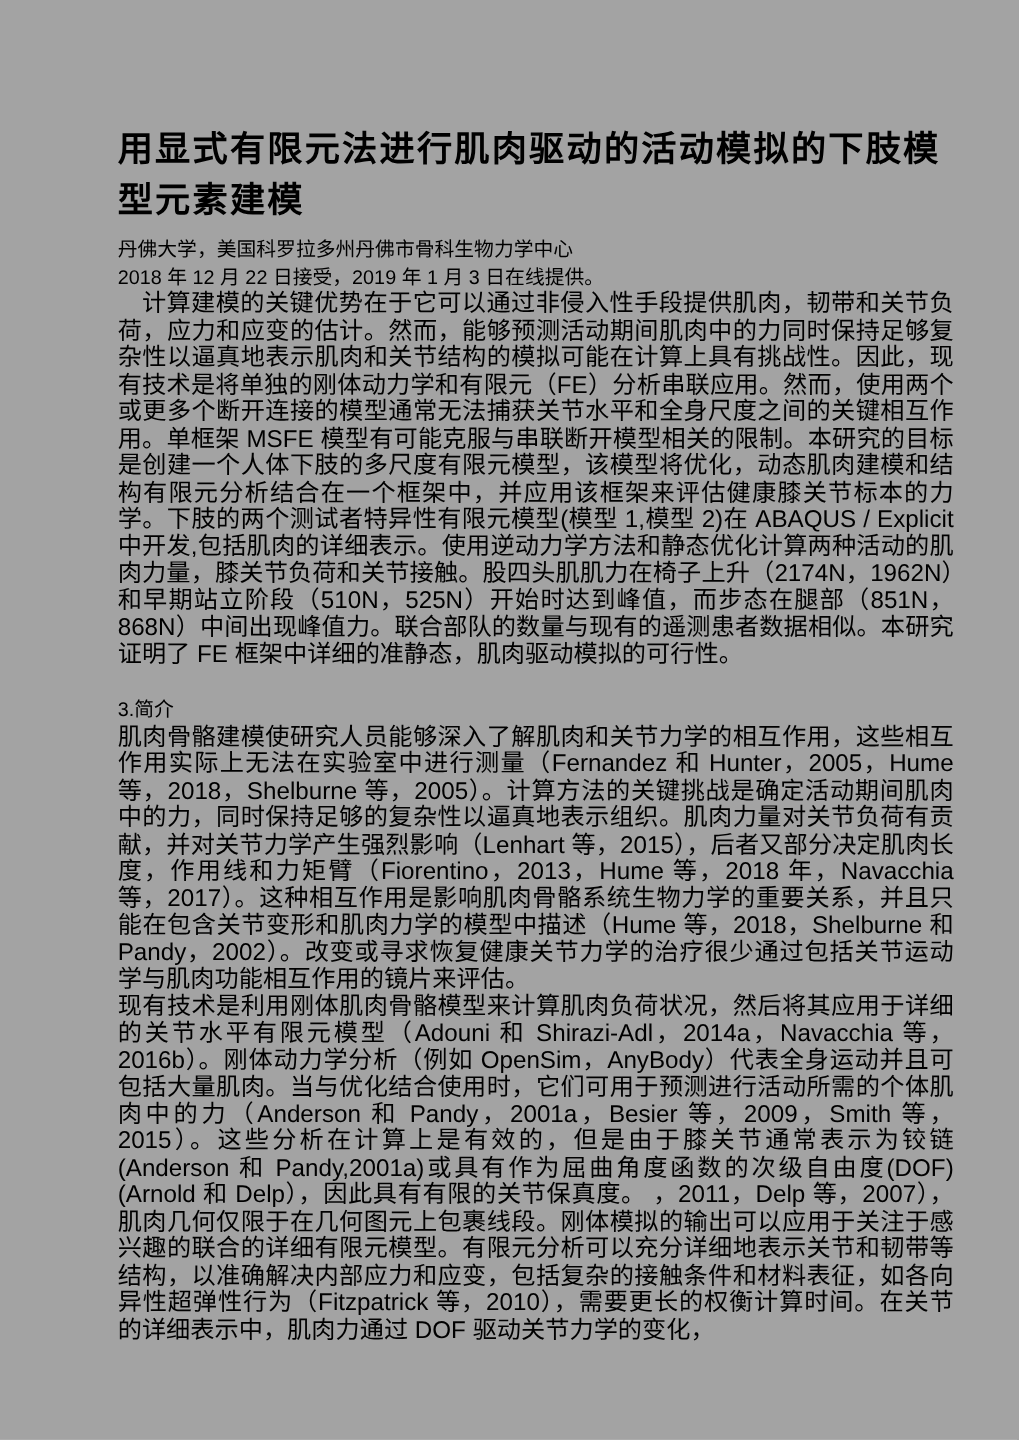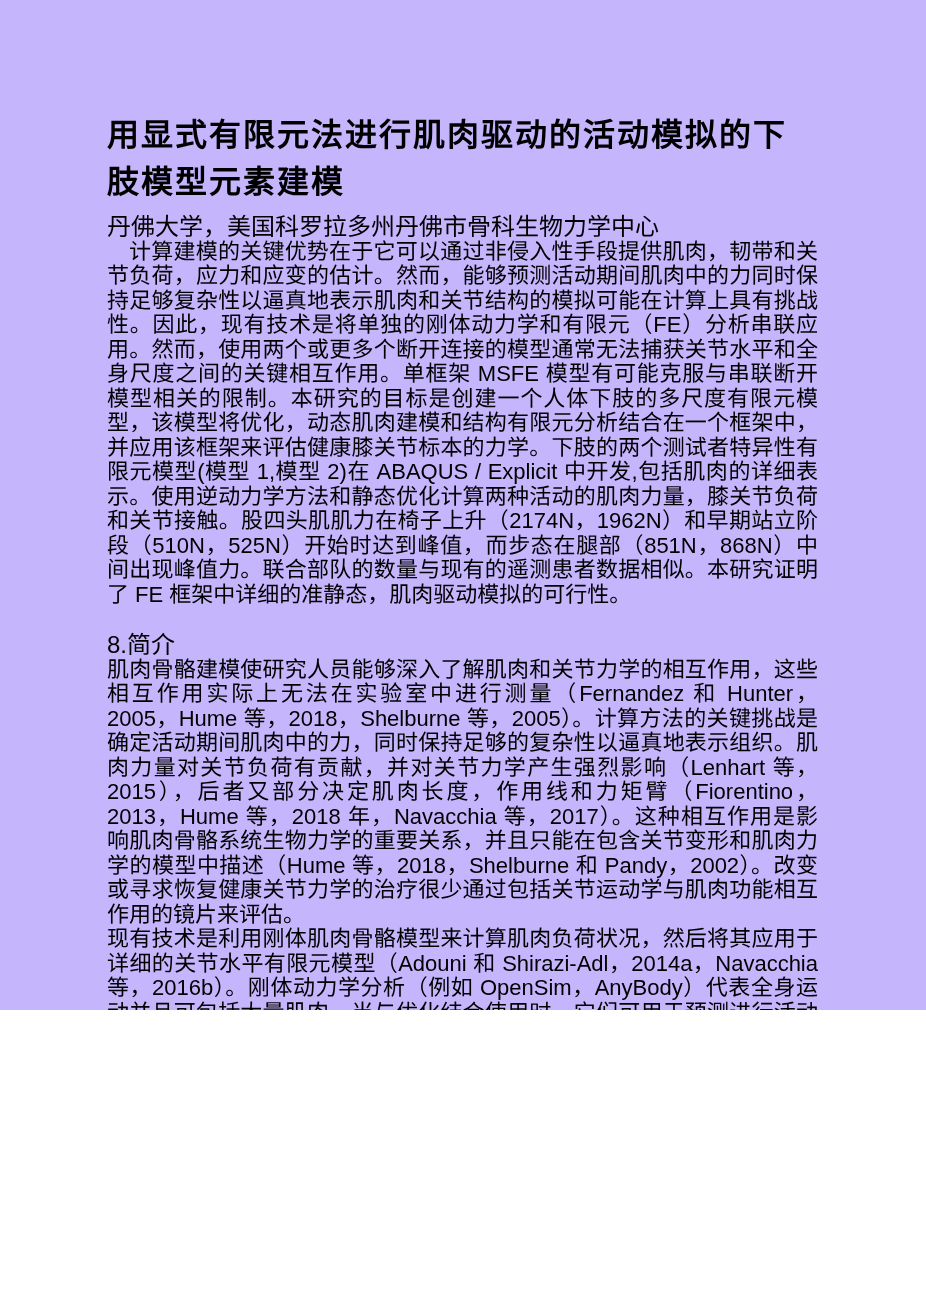--- a/index.html
+++ b/index.html
@@ -6,36 +6,36 @@
   html, body { background: #ffffff; }
   body {
     width: 926px;
     height: 1309px;
     color: #000000;
     font-family: "Liberation Sans", "DejaVu Sans", sans-serif;
     overflow: hidden;
   }
   .page {
     width: 926px;
-    height: 1010px;
-    background: #c4b5fd;
-    padding: 112px 108px 0 107px;
+    height: 1309px;
+    background: #a3a3a3;
+    padding: 112px 59px 0 107px;
     overflow: hidden;
   }
   .title {
     font-family: "Liberation Serif", "DejaVu Serif", serif;
     font-weight: bold;
     font-size: 32px;
     line-height: 47px;
     letter-spacing: 2px;
     text-align: left;
     margin-bottom: 9px;
   }
   .line {
-    font-size: 24px;
+    font-size: 18px;
     line-height: 24.5px;
     text-align: left;
     white-space: nowrap;
   }
   .para {
     font-size: 22px;
     line-height: 24.5px;
     text-align: justify;
     text-justify: inter-ideograph;
   }
@@ -46,24 +46,25 @@
 </style>
 </head>
 <body>
 
 <div class="page">
 
   <h1 class="title">用显式有限元法进行肌肉驱动的活动模拟的下肢模型元素建模</h1>
 
   <p class="line">丹佛大学，美国科罗拉多州丹佛市骨科生物力学中心</p>
 
+  <p class="line">2018 年 12 月 22 日接受，2019 年 1 月 3 日在线提供。</p>
 
 
   <p class="para indent-first">计算建模的关键优势在于它可以通过非侵入性手段提供肌肉，韧带和关节负荷，应力和应变的估计。然而，能够预测活动期间肌肉中的力同时保持足够复杂性以逼真地表示肌肉和关节结构的模拟可能在计算上具有挑战性。因此，现有技术是将单独的刚体动力学和有限元（FE）分析串联应用。然而，使用两个或更多个断开连接的模型通常无法捕获关节水平和全身尺度之间的关键相互作用。单框架 MSFE 模型有可能克服与串联断开模型相关的限制。本研究的目标是创建一个人体下肢的多尺度有限元模型，该模型将优化，动态肌肉建模和结构有限元分析结合在一个框架中，并应用该框架来评估健康膝关节标本的力学。下肢的两个测试者特异性有限元模型(模型 1,模型 2)在 ABAQUS / Explicit 中开发,包括肌肉的详细表示。使用逆动力学方法和静态优化计算两种活动的肌肉力量，膝关节负荷和关节接触。股四头肌肌力在椅子上升（2174N，1962N）和早期站立阶段（510N，525N）开始时达到峰值，而步态在腿部（851N，868N）中间出现峰值力。联合部队的数量与现有的遥测患者数据相似。本研究证明了 FE 框架中详细的准静态，肌肉驱动模拟的可行性。</p>
 
 
-  <p class="line section-heading">8.简介</p>
+  <p class="line section-heading">3.简介</p>
 
   <p class="para">肌肉骨骼建模使研究人员能够深入了解肌肉和关节力学的相互作用，这些相互作用实际上无法在实验室中进行测量（Fernandez 和 Hunter，2005，Hume 等，2018，Shelburne 等，2005）。计算方法的关键挑战是确定活动期间肌肉中的力，同时保持足够的复杂性以逼真地表示组织。肌肉力量对关节负荷有贡献，并对关节力学产生强烈影响（Lenhart 等，2015），后者又部分决定肌肉长度，作用线和力矩臂（Fiorentino，2013，Hume 等，2018 年，Navacchia 等，2017）。这种相互作用是影响肌肉骨骼系统生物力学的重要关系，并且只能在包含关节变形和肌肉力学的模型中描述（Hume 等，2018，Shelburne 和 Pandy，2002）。改变或寻求恢复健康关节力学的治疗很少通过包括关节运动学与肌肉功能相互作用的镜片来评估。</p>
 
   <p class="para">现有技术是利用刚体肌肉骨骼模型来计算肌肉负荷状况，然后将其应用于详细的关节水平有限元模型（Adouni 和 Shirazi-Adl，2014a，Navacchia 等，2016b）。刚体动力学分析（例如 OpenSim，AnyBody）代表全身运动并且可包括大量肌肉。当与优化结合使用时，它们可用于预测进行活动所需的个体肌肉中的力（Anderson 和 Pandy，2001a，Besier 等，2009，Smith 等，2015）。这些分析在计算上是有效的，但是由于膝关节通常表示为铰链(Anderson 和 Pandy,2001a)或具有作为屈曲角度函数的次级自由度(DOF)(Arnold 和 Delp），因此具有有限的关节保真度。 ，2011，Delp 等，2007），肌肉几何仅限于在几何图元上包裹线段。刚体模拟的输出可以应用于关注于感兴趣的联合的详细有限元模型。有限元分析可以充分详细地表示关节和韧带等结构，以准确解决内部应力和应变，包括复杂的接触条件和材料表征，如各向异性超弹性行为（Fitzpatrick 等，2010），需要更长的权衡计算时间。在关节的详细表示中，肌肉力通过 DOF 驱动关节力学的变化，</p>
 
 </div>
 
 </body></html>

